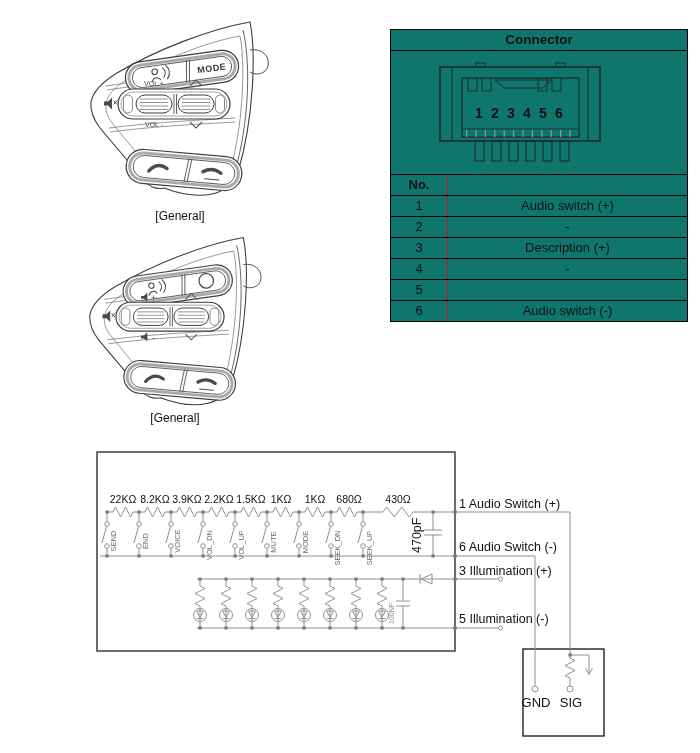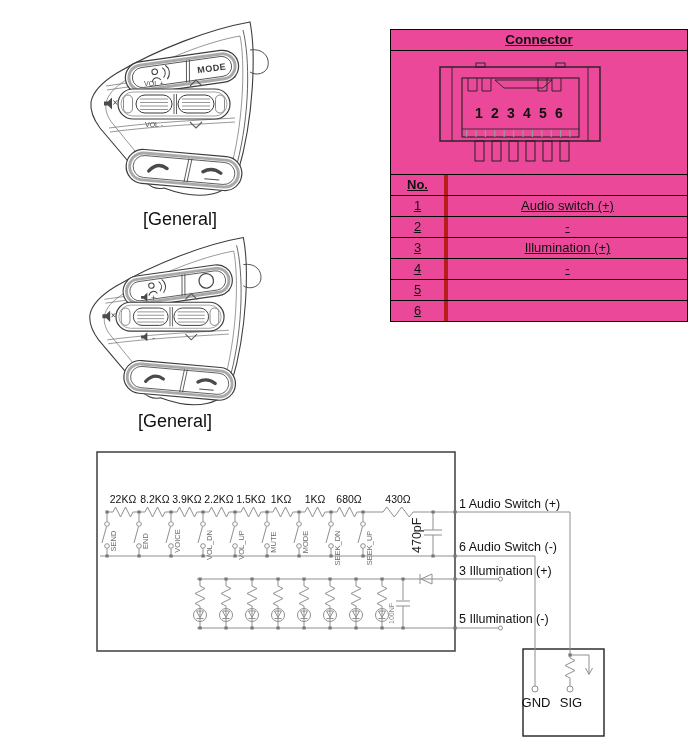--- a/index.html
+++ b/index.html
@@ -1,28 +1,28 @@
 <!DOCTYPE html>
 <html><head>
 <meta charset="utf-8">
 <style>
   html,body{margin:0;padding:0;background:#fff;}
   #canvas{position:relative;width:700px;height:753px;background:#fff;overflow:hidden;
           font-family:"Liberation Sans",sans-serif;color:#111;}
   .abs{position:absolute;}
-  .caption{font-size:18px;color:#111;text-align:center;}
+  .caption{font-size:12px;color:#111;text-align:center;}
   
-  .conn-panel{position:absolute;left:390px;top:29px;width:298px;border:1px solid #000;background:#ec4899;box-sizing:border-box;text-decoration:underline;}
+  .conn-panel{position:absolute;left:390px;top:29px;width:298px;border:1px solid #000;background:#0f766e;box-sizing:border-box;}
   .conn-title{height:20px;line-height:20px;text-align:center;font-weight:bold;font-size:13.5px;border-bottom:1px solid #000;}
   .conn-graphic{height:123px;border-bottom:1px solid #000;}
   .tr{display:flex;height:20px;align-items:center;border-bottom:1px solid #000;font-size:13px;}
   .tr:last-child{border-bottom:none;}
   .tr.th{font-weight:bold;font-size:13px;}
   .td{box-sizing:border-box;}
-  .td.no{width:57px;text-align:center;border-right:4px solid #b91c1c;height:100%;line-height:20px;}
+  .td.no{width:57px;text-align:center;border-right:1px solid #b91c1c;height:100%;line-height:20px;}
   .td.desc{flex:1;text-align:center;height:100%;line-height:20px;}
   svg text{font-family:"Liberation Sans",sans-serif;}
 </style>
 </head>
 <body>
 
 <div id="canvas">
 
   <svg class="abs" style="left:60px;top:10px" width="290" height="200" viewBox="0 0 290 200">
     <defs>
@@ -157,31 +157,32 @@
       <div class="tr">
         <div class="td no">1</div>
           <div class="td desc">Audio switch (+)</div>
       </div>
       <div class="tr">
         <div class="td no">2</div>
           <div class="td desc">-</div>
       </div>
       <div class="tr">
         <div class="td no">3</div>
-          <div class="td desc">Illumination (+)</div>
+          <div class="td desc">Description (+)</div>
       </div>
       <div class="tr">
         <div class="td no">4</div>
           <div class="td desc">-</div>
       </div>
       <div class="tr">
         <div class="td no">5</div>
       </div>
       <div class="tr">
         <div class="td no">6</div>
+          <div class="td desc">Audio switch (-)</div>
       </div>
     </div>
   </div>
 
   <svg class="abs" style="left:0;top:445px" width="700" height="308" viewBox="0 445 700 308">
     <defs>
       <path id="rh" d="M0 0 h2 l2.5 -5 l5 10 l5 -10 l5 10 l2.5 -5 h2" fill="none" vector-effect="non-scaling-stroke"></path>
     </defs>
 
     <rect x="97" y="452" width="358" height="199" fill="none" stroke="#4a4a4a" stroke-width="1.6"></rect>

